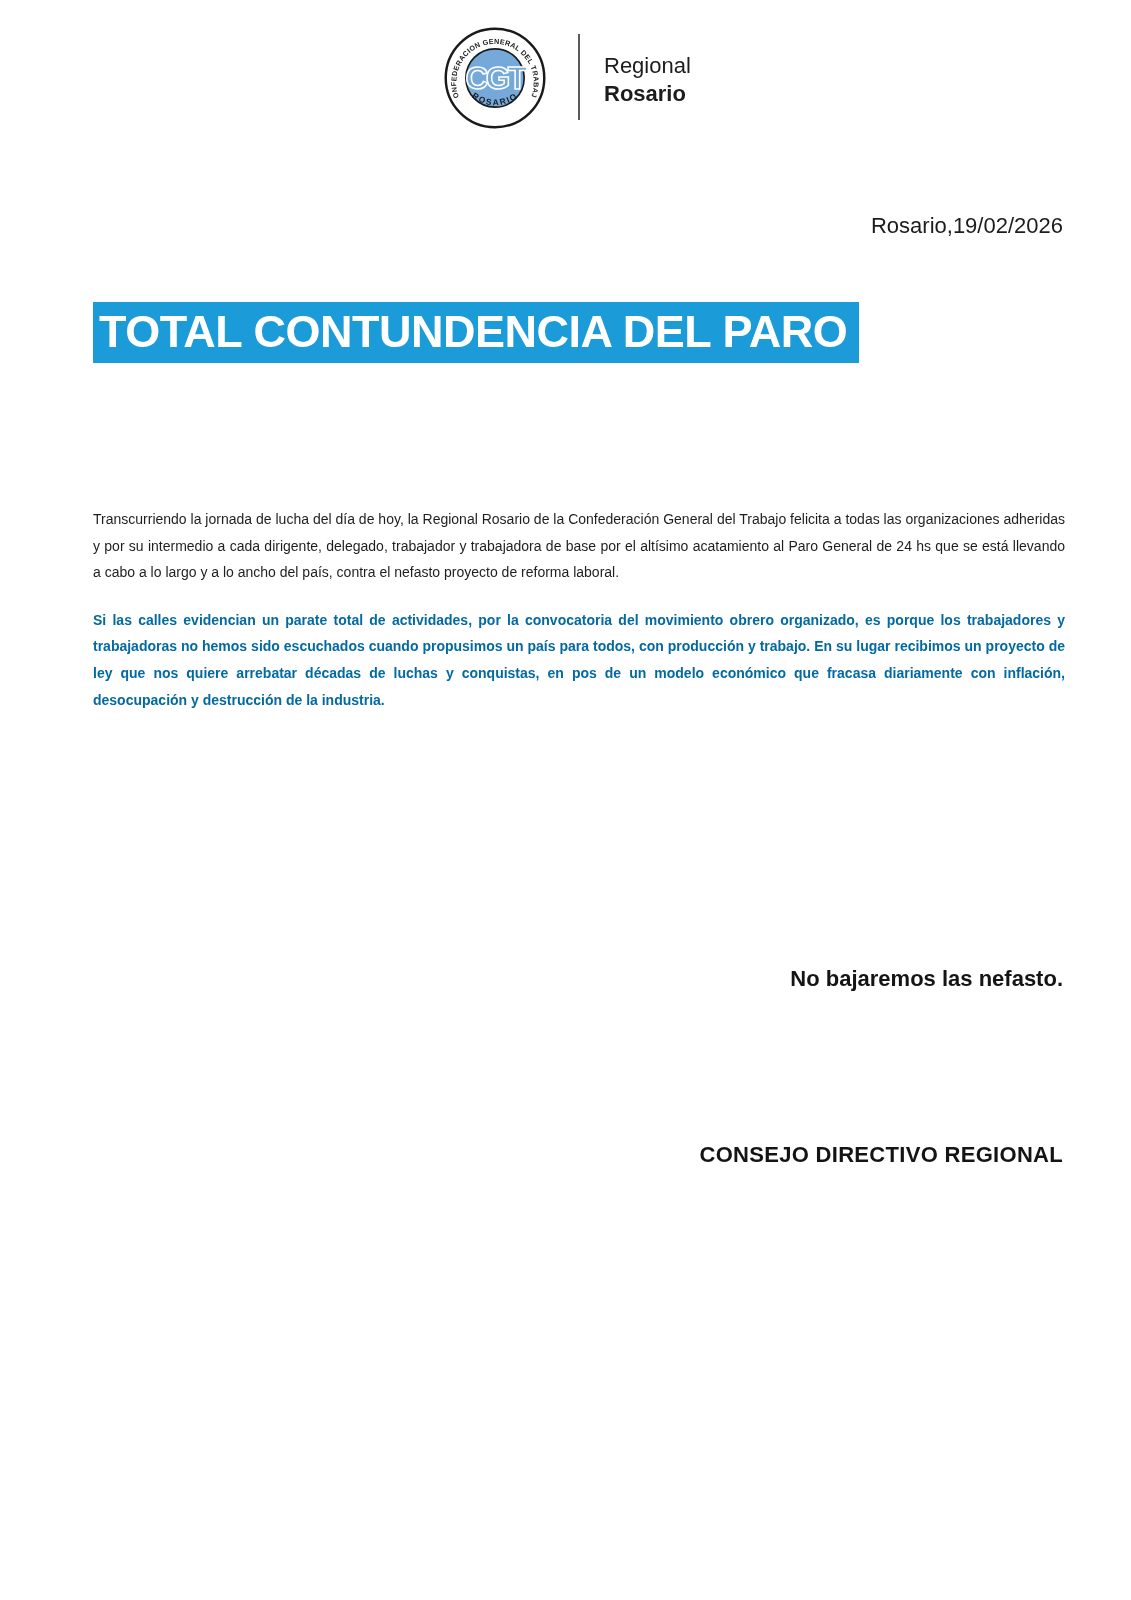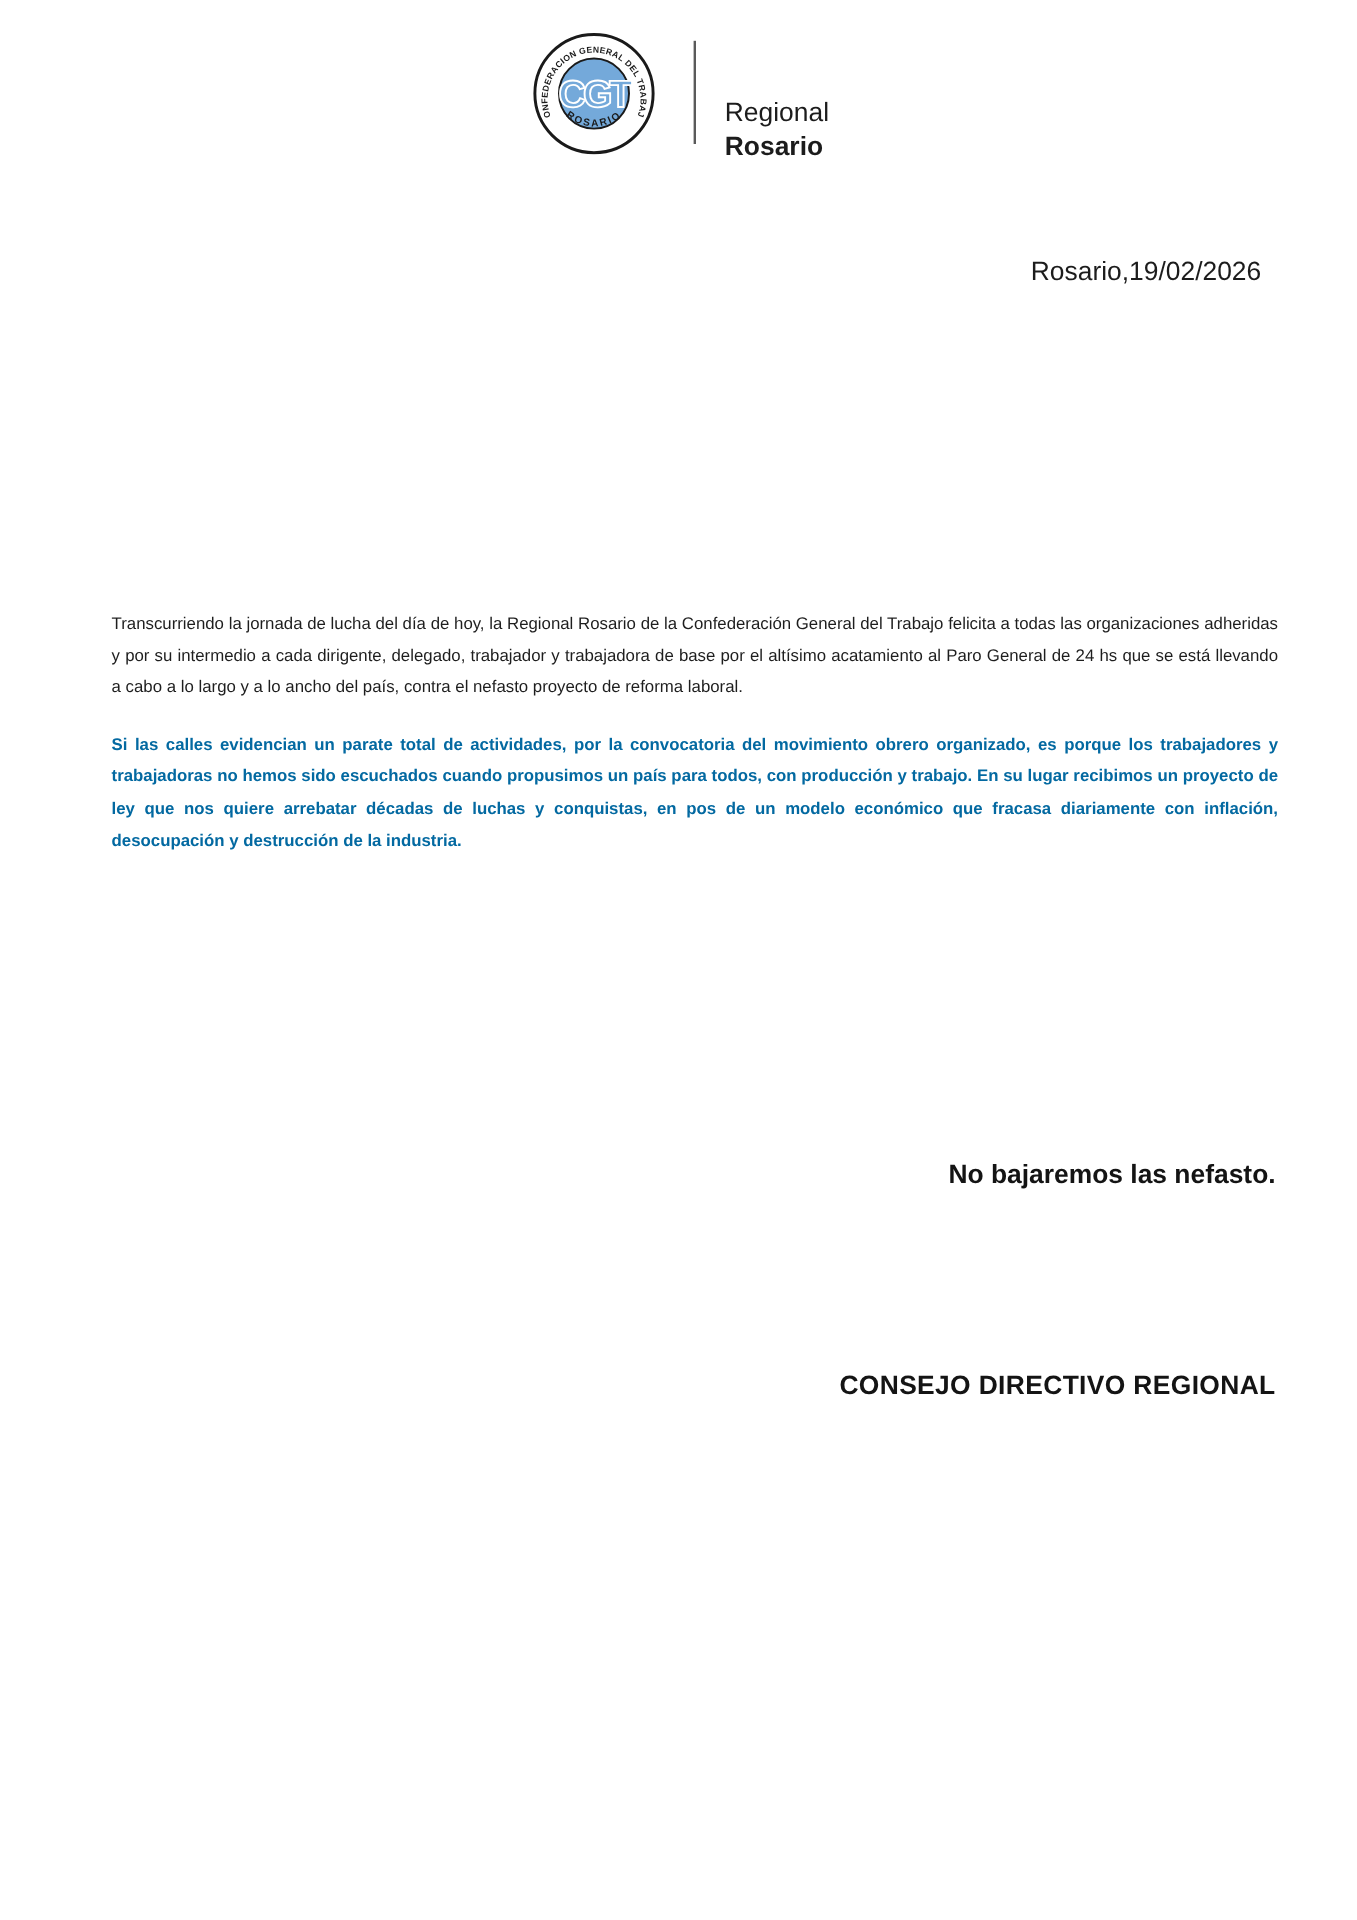--- a/index.html
+++ b/index.html
@@ -24,28 +24,27 @@
     left: 578px; top: 34px;
     width: 2px; height: 86px;
     background: #5a5a5a;
   }
   .brand {
     position: absolute;
     left: 604px; top: 52px;
     font-size: 22px;
     line-height: 28px;
     color: #1c1c1c;
-    margin-top: 28px;
   }
   .brand .brand-line2 { font-weight: 700; }
 
   
   .date-line {
     position: absolute;
-    top: 213px; right: 80px;
+    top: 213px; right: 68px;
     font-size: 22px;
     color: #1c1c1c;
   }
 
   
   .headline {
     position: absolute;
     left: 93px; top: 302px;
     width: 960px;
     font-weight: 700;
@@ -118,21 +117,21 @@
   <div class="header-divider"></div>
 
   <div class="brand">
     <div class="brand-line1">Regional</div>
     <div class="brand-line2">Rosario</div>
   </div>
 
   <div class="date-line">Rosario,19/02/2026</div>
 
   <h1 class="headline" style="margin:0; font-size:45px;">
-    <br>
+    <span class="hl-line">TOTAL CONTUNDENCIA DEL PARO</span><br>
   </h1>
 
   <div class="content">
     <p>Transcurriendo la jornada de lucha del día de hoy, la Regional Rosario de la Confederación General del Trabajo felicita a todas las organizaciones adheridas y por su intermedio a cada dirigente, delegado, trabajador y trabajadora de base por el altísimo acatamiento al Paro General de 24 hs que se está llevando a cabo a lo largo y a lo ancho del país, contra el nefasto proyecto de reforma laboral.</p>
     <p class="emph">Si las calles evidencian un parate total de actividades, por la convocatoria del movimiento obrero organizado, es porque los trabajadores y trabajadoras no hemos sido escuchados cuando propusimos un país para todos, con producción y trabajo. En su lugar recibimos un proyecto de ley que nos quiere arrebatar décadas de luchas y conquistas, en pos de un modelo económico que fracasa diariamente con inflación, desocupación y destrucción de la industria.</p>
   </div>
 
   <div class="slogan">No bajaremos las nefasto.</div>
   <div class="signature">CONSEJO DIRECTIVO REGIONAL</div>
 

